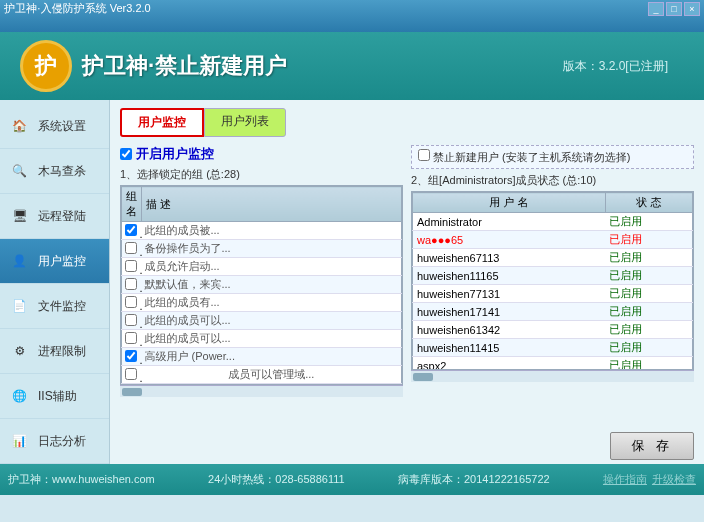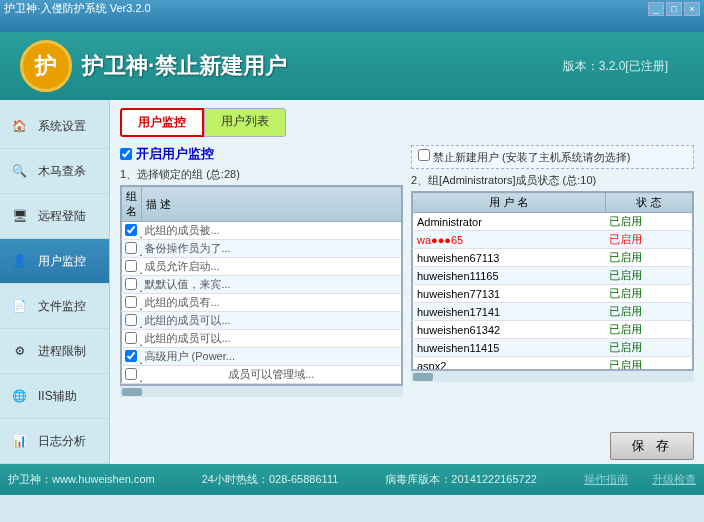--- a/index.html
+++ b/index.html
@@ -212,21 +212,21 @@
     .footer {
       background: linear-gradient(to bottom, #2d9e9e, #1a8a8a);
       height: 31px;
       display: flex;
       align-items: center;
       padding: 0 8px;
       color: #d0f0f0;
       font-size: 11px;
       justify-content: space-between;
     }
-    .footer-links { display: flex; gap: 24px; color: #90d0d0; }
+    .footer-links { display: flex; gap: 5px; color: #90d0d0; }
     .footer-link { cursor: pointer; text-decoration: underline; }
 
     input[type=checkbox] { width: 12px; height: 12px; }
   </style>
 </head>
 <body>
 
 <div class="title-bar">
   <span>护卫神·入侵防护系统 Ver3.2.0</span>
   <div class="title-bar-controls">

